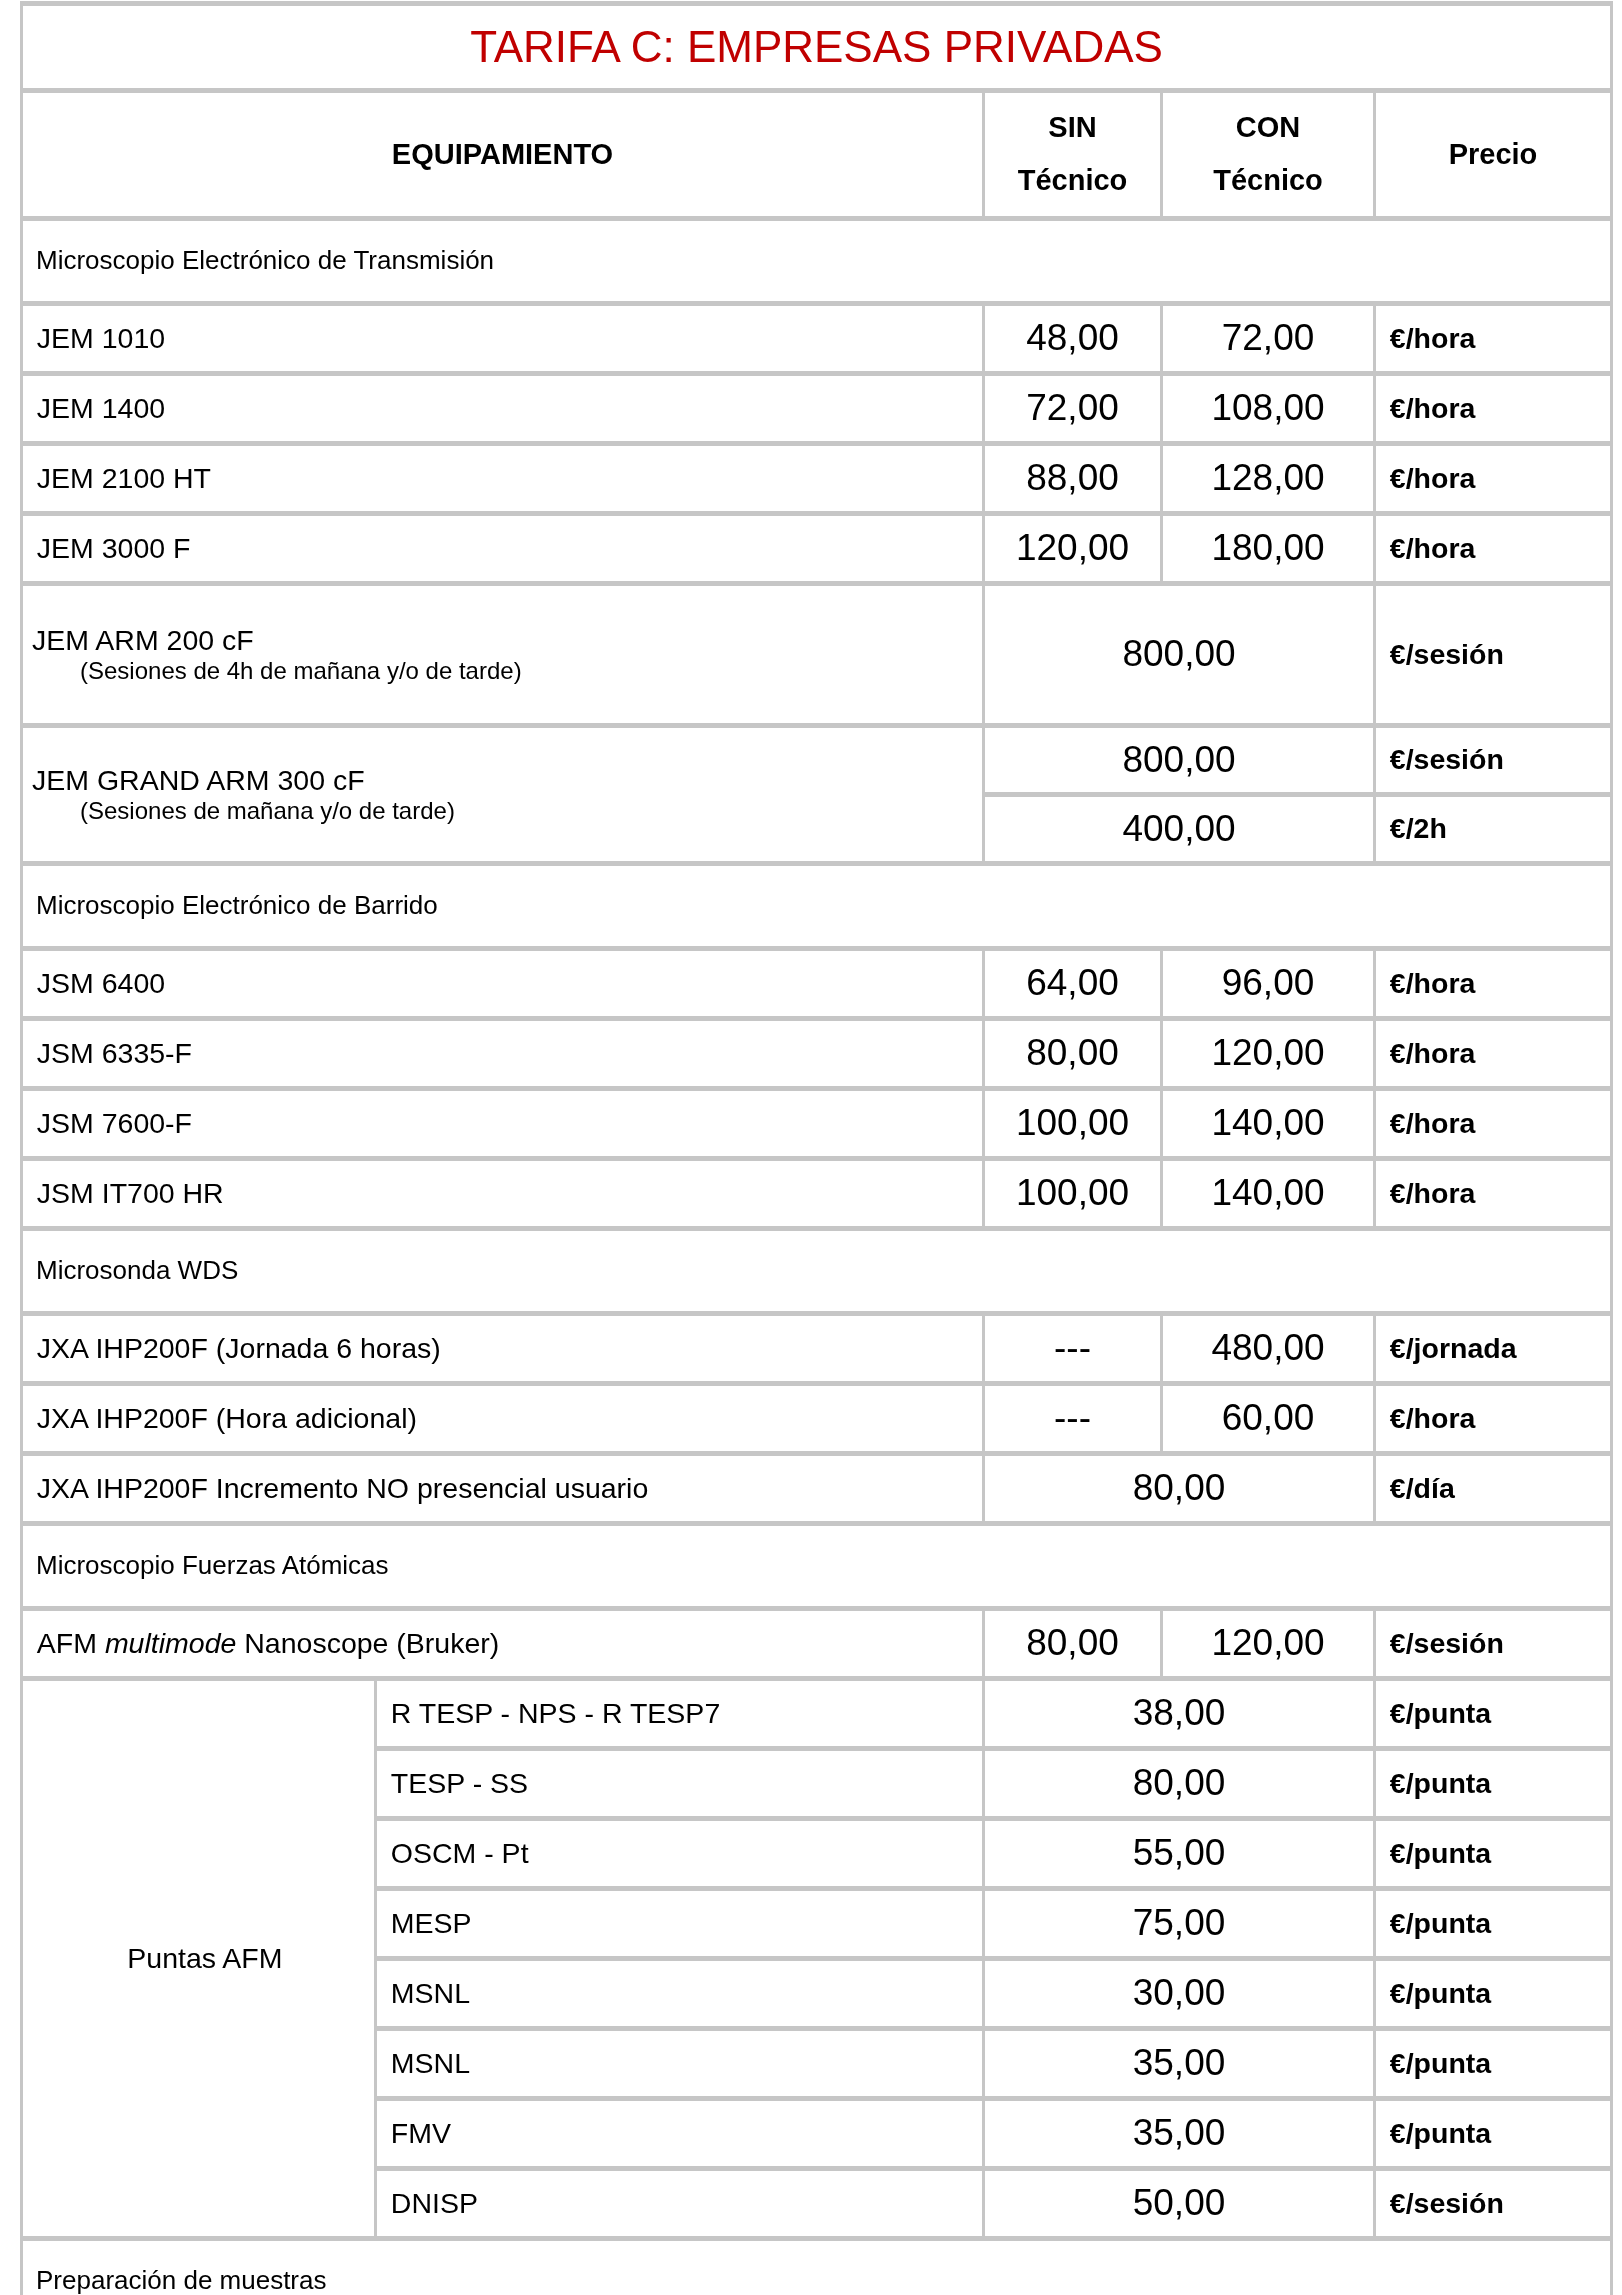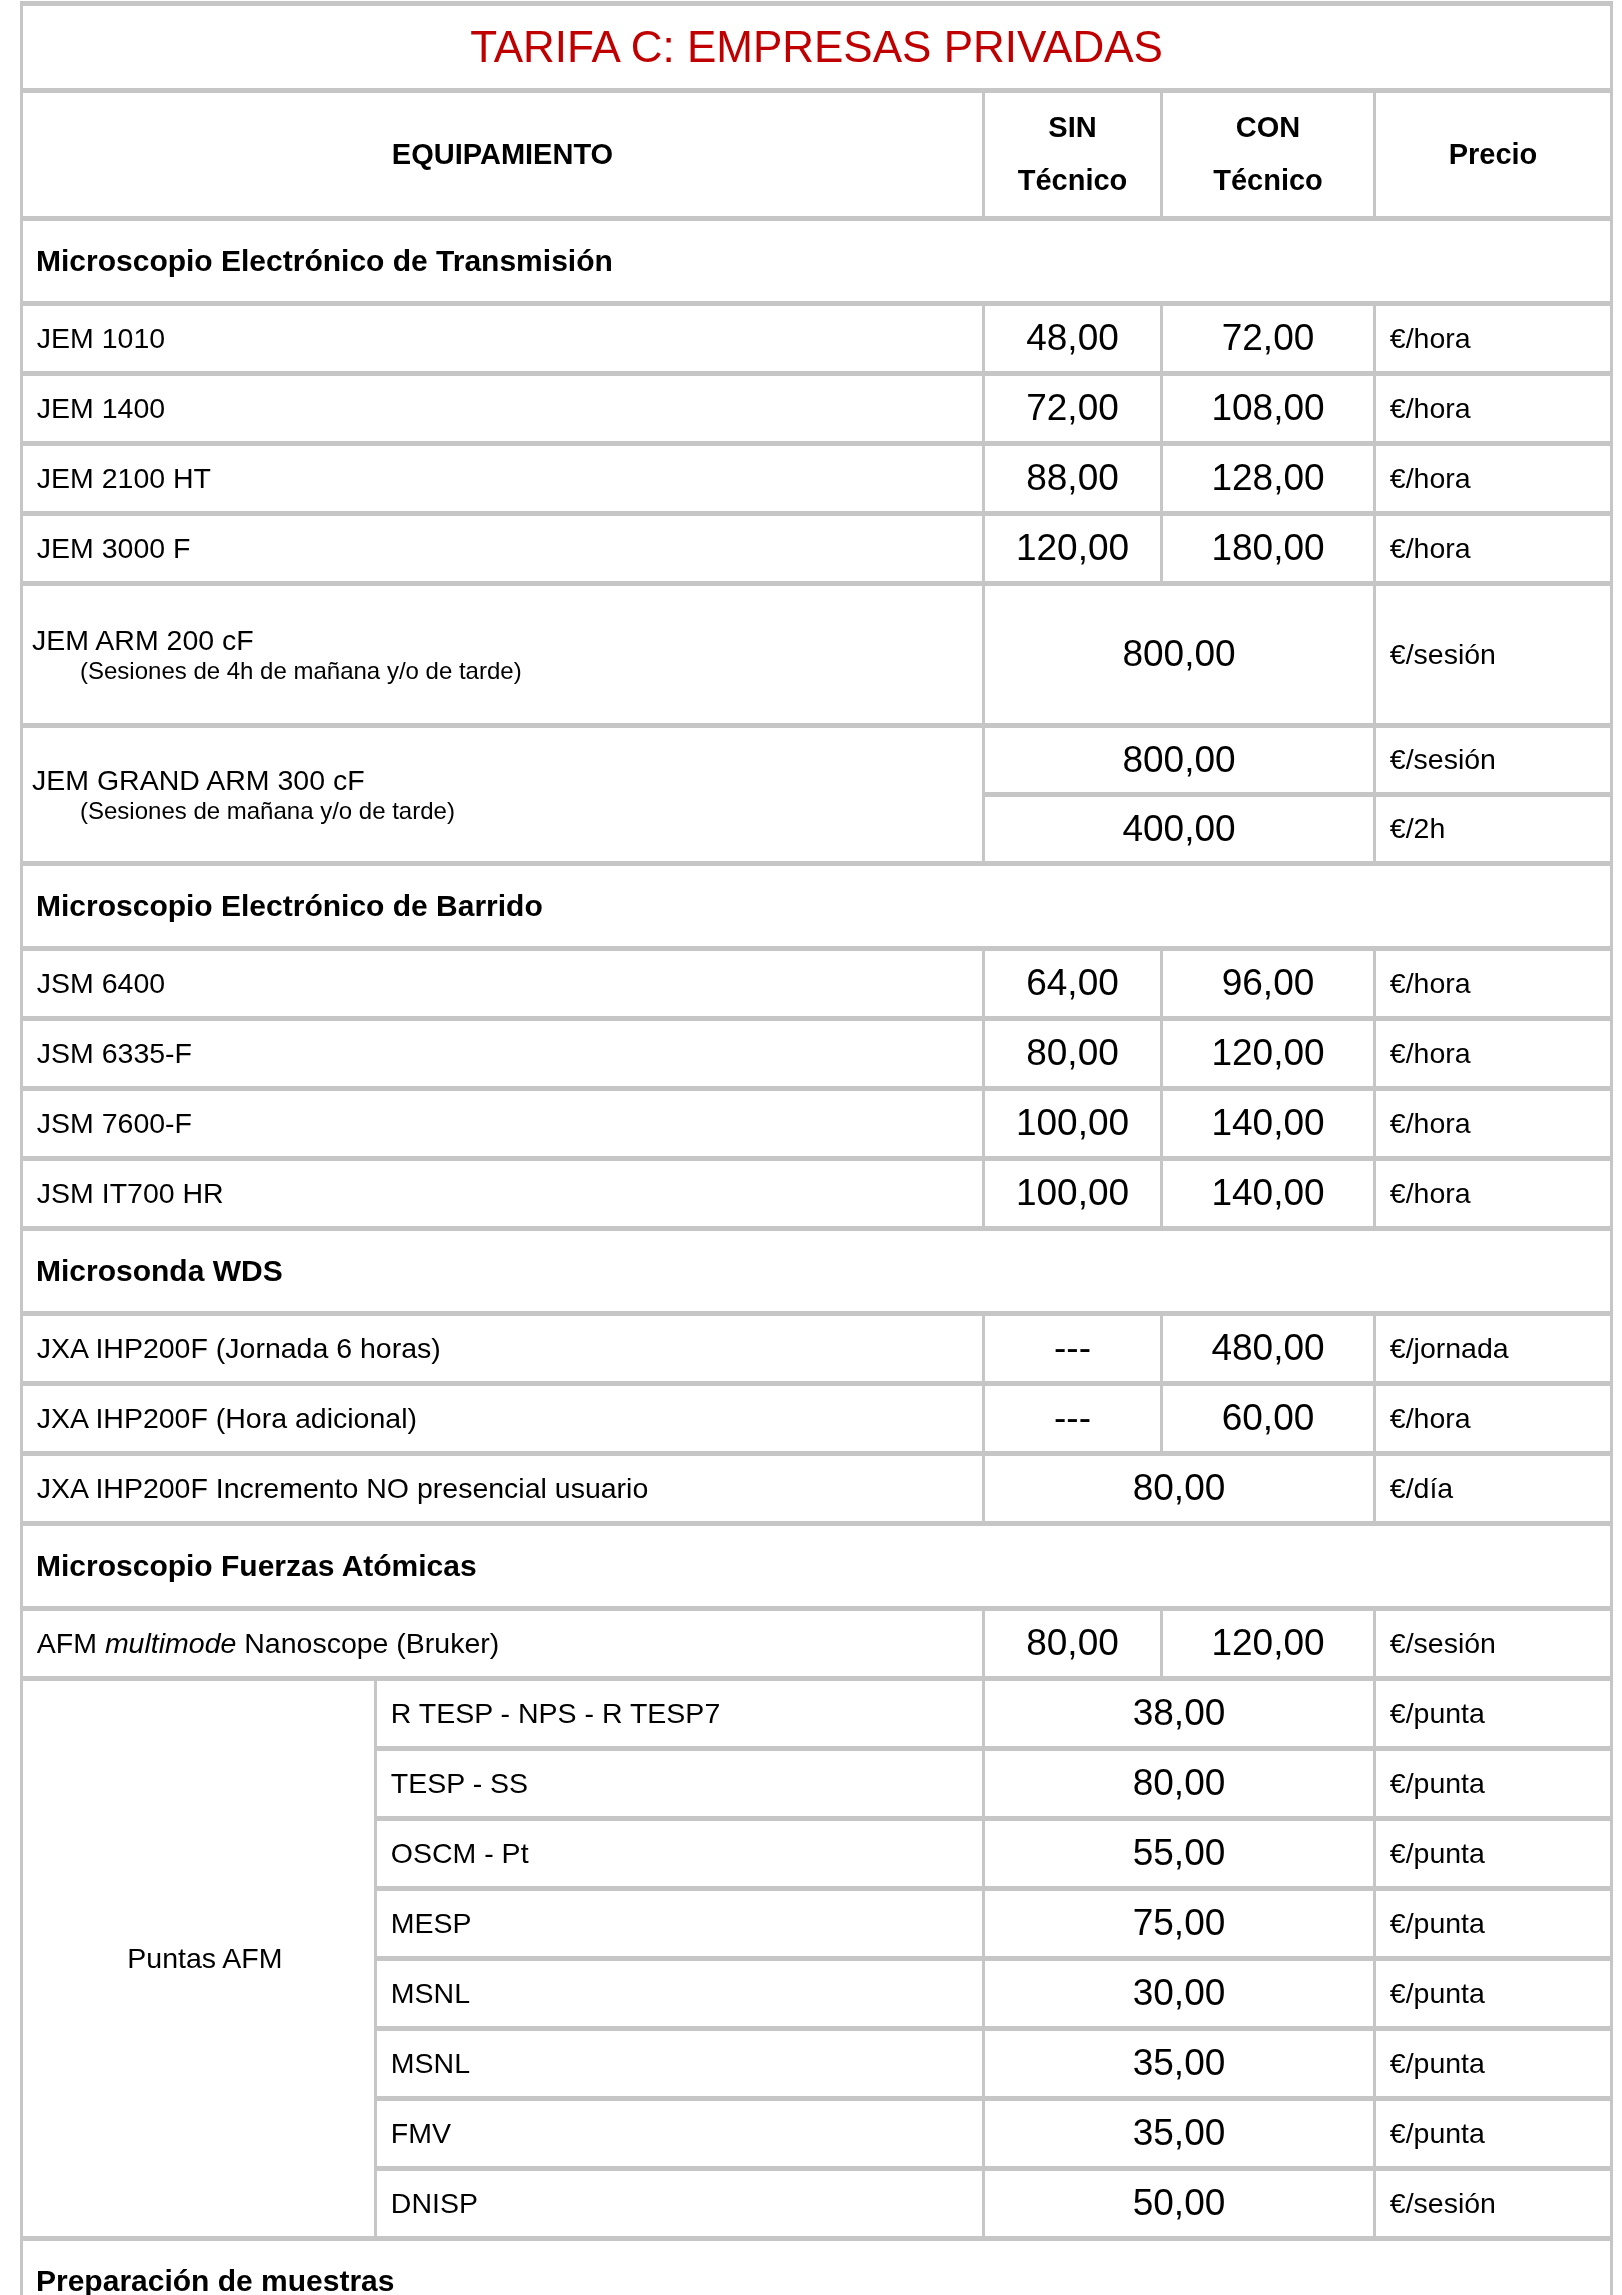--- a/index.html
+++ b/index.html
@@ -10,24 +10,24 @@
   td{ border:3.2px solid var(--border); border-top-width:5px; border-bottom-width:5px;
       background:#fff; overflow:hidden; vertical-align:middle; }
   .r-title{ height:87px; }
   .r-colhdr{ height:128px; }
   .r-sect{ height:85px; }
   .r-data{ height:70px; }
   .r-tall{ height:142px; }
   .r-sub{ height:69px; }
   .title{ text-align:center; font-size:44px; font-weight:normal; color:var(--red); }
   .colhdr{ text-align:center; font-size:29px; font-weight:bold; line-height:1.85; white-space:pre-line; }
-  .sect{ font-size:30px; font-weight:bold; padding-left:13px; }
+  .sect{ font-size:26px; font-weight:normal; padding-left:13px; }
   .equip{ font-size:28.5px; padding-left:13.8px; text-align:left; }
   .num{ font-size:37px; text-align:center; }
-  .unit{ font-size:28.5px; text-align:left; padding-left:13.8px; }
+  .unit{ font-size:28.5px; text-align:left; padding-left:13.8px;font-weight:bold; }
   .it{ font-style:italic; }
   .twoline{ padding:0; }
   .twoline .l1, .twoline .l2{ height:50%; display:flex; align-items:center; padding-left:9px; box-sizing:border-box; }
   .twoline .l2 span{ font-size:24px;margin-left:48px; }
   .group-label{ font-size:28.5px;text-align:center; }
 </style>
 </head>
 <body>
 
 <div class="page">

